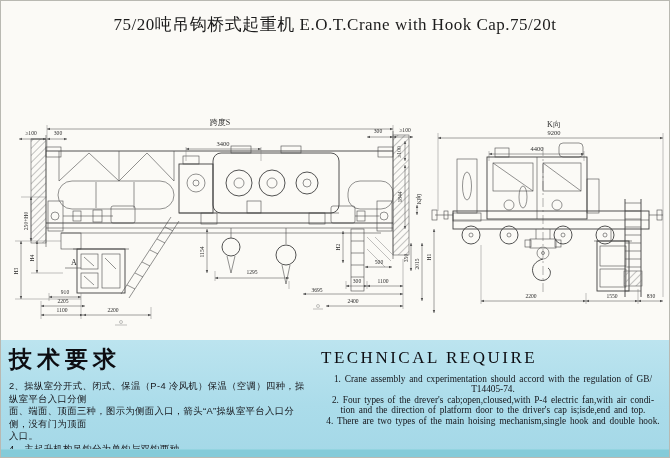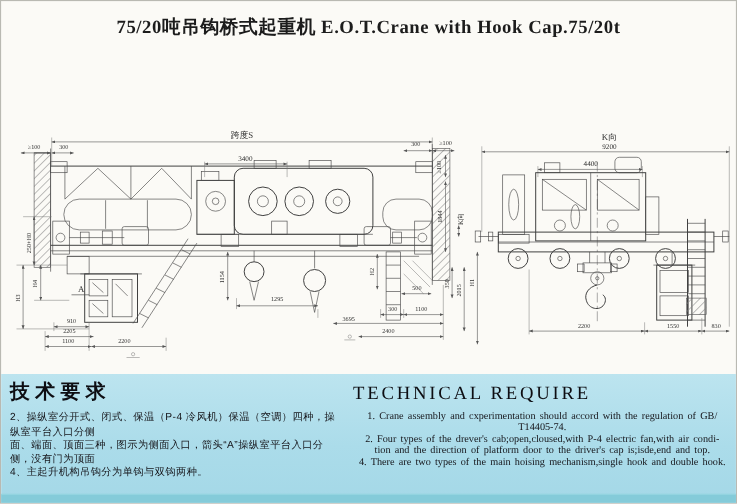--- a/index.html
+++ b/index.html
@@ -3,21 +3,21 @@
 <meta charset="utf-8">
 <style>
   html,body{margin:0;padding:0;background:#e8e8e4;}
   .sheet{
     position:relative;width:670px;height:458px;overflow:hidden;
     background:#fbfaf6;border:1px solid #b9b9b2;box-sizing:border-box;
     font-family:"Liberation Serif",serif;
   }
   .title{
     position:absolute;top:12px;left:0;width:100%;text-align:center;
-    font-size:17px;letter-spacing:.5px;color:#1c1c1c;font-weight:700;
+    font-size:17px;letter-spacing:.5px;color:#1c1c1c;font-weight:400;
     font-family:"Liberation Serif",serif;
   }
   .drawing{position:absolute;top:0;left:0;}
   svg text{font-family:"Liberation Serif",serif;fill:#2e2e2e;}
   .dt{font-size:6.5px;}
   .dt-s{font-size:5.6px;}
   .dt-m{font-size:8px;}
   .st{stroke:#3f3f3f;stroke-width:.9;fill:none;}
   .st2{stroke:#4a4a4a;stroke-width:.6;fill:none;}
   .dim{stroke:#555;stroke-width:.55;fill:none;marker-start:url(#ar);marker-end:url(#ar);}
@@ -26,21 +26,21 @@
   .hatch{fill:url(#hp);stroke:#5a5a5a;stroke-width:.6;}
   .panel{
     position:absolute;left:0;top:339px;width:670px;height:119px;
     background:linear-gradient(180deg,#bce4ef 0%,#abdcea 55%,#a4d8e7 100%);
   }
   .panel-footer{
     position:absolute;left:0;bottom:0;width:670px;height:9px;
     background:#84cbd9;border-top:1px solid #93d4e0;
   }
   .cn{position:absolute;left:8px;top:4px;width:302px;color:#15151a;}
-  .cn-h{font-family:"Liberation Sans",sans-serif;font-weight:bold;font-size:18px;
+  .cn-h{font-family:"Liberation Sans",sans-serif;font-weight:bold;font-size:23px;
     letter-spacing:5px;color:#0d0d12;}
   .cn-body{margin-top:5px;font-family:"Liberation Sans",sans-serif;
     font-size:9.3px;line-height:12.6px;letter-spacing:.4px;}
   .en{position:absolute;left:320px;top:8px;width:344px;color:#15151a;}
   .en-h{font-size:17px;letter-spacing:2.5px;color:#0d0d12;}
   .en-body{margin-top:6px;font-size:9.3px;line-height:10.4px;word-spacing:1.5px;text-align:center;}
 </style>
 </head>
 <body>
 
@@ -356,20 +356,21 @@
     </g>
   </svg>
 
   <div class="panel">
 
     <div class="cn">
       <div class="cn-h">技术要求</div>
       <div class="cn-body">
         <div>2、操纵室分开式、闭式、保温（P-4 冷风机）保温（空调）四种，操纵室平台入口分侧</div>
         <div>面、端面、顶面三种，图示为侧面入口，箭头“A”操纵室平台入口分侧，没有门为顶面</div>
+        <div>入口。</div>
         <div>4、主起升机构吊钩分为单钩与双钩两种。</div>
       </div>
     </div>
 
     <div class="en">
       <div class="en-h">TECHNICAL REQUIRE</div>
       <div class="en-body">
         <div>1. Crane assembly and cxperimentation should accord with the regulation of GB/</div>
         <div>T14405-74.</div>
         <div>2. Four types of the drever's cab;open,cloused,with P-4 electric fan,with air condi-</div>

